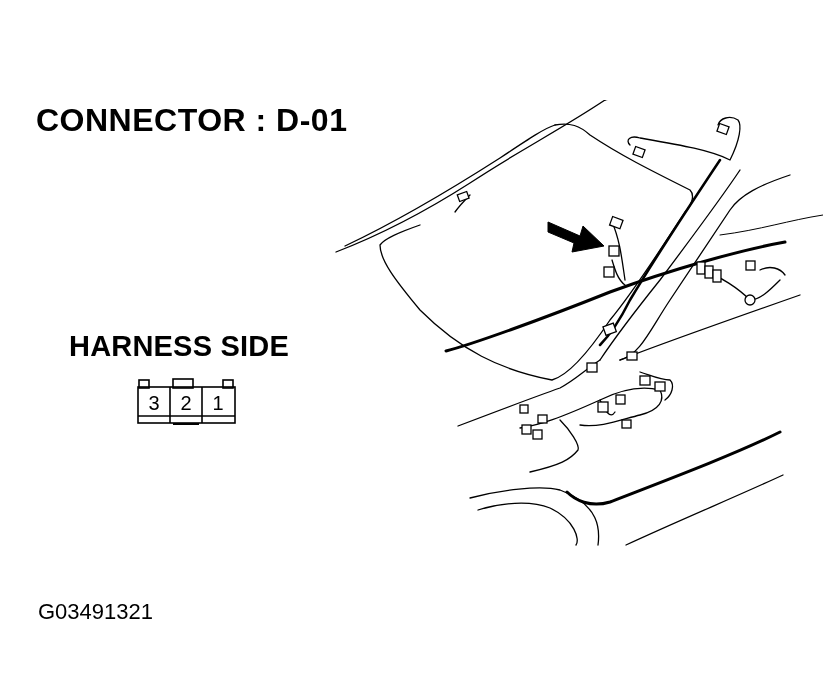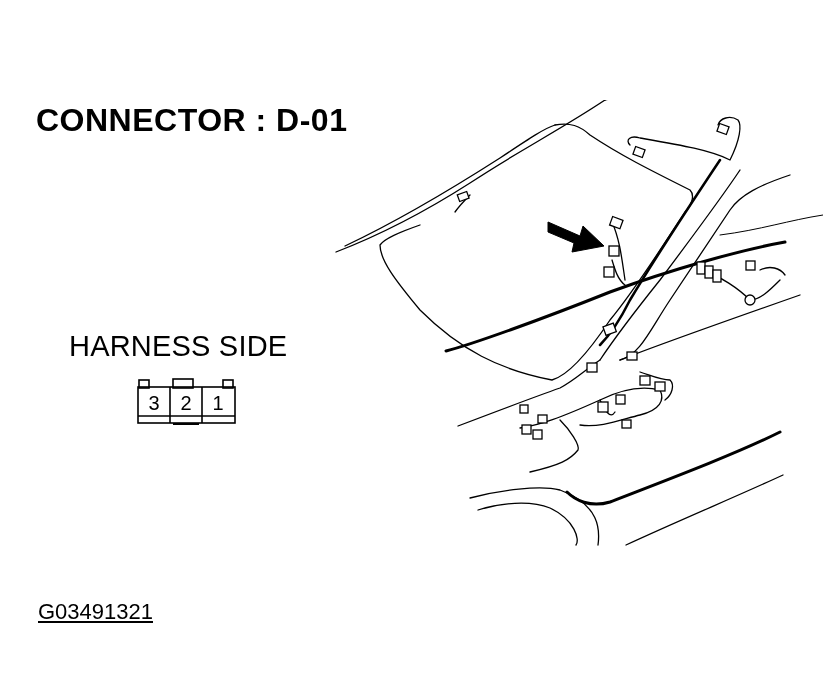--- a/index.html
+++ b/index.html
@@ -1,20 +1,20 @@
 <!DOCTYPE html>
 <html><head>
 <meta charset="utf-8">
 <style>
   html, body { margin:0; padding:0; background:#ffffff; }
   body { width:823px; height:698px; position:relative; overflow:hidden; font-family:"Liberation Sans", sans-serif; color:#000; }
   .title { position:absolute; left:36px; top:86px; font-size:32px; font-weight:bold; letter-spacing:0.5px; white-space:nowrap;margin-top:16px; }
-  .harness-label { position:absolute; left:69px; top:330px; font-size:29px; font-weight:normal; white-space:nowrap; letter-spacing:0.2px; }
+  .harness-label { position:absolute; left:69px; top:330px; font-size:29px; font-weight:bold; white-space:nowrap; letter-spacing:0.2px; }
   .connector { position:absolute; left:137px; top:378px; width:100px; height:50px; }
-  .figure-id { position:absolute; left:38px; top:599px; font-size:22px; white-space:nowrap;text-decoration:underline; }
+  .figure-id { position:absolute; left:38px; top:599px; font-size:22px; white-space:nowrap; }
   .drawing { position:absolute; left:330px; top:100px; width:493px; height:450px; }
 </style>
 </head>
 <body>
 
 <div class="title">CONNECTOR : D-01</div>
 
 <div class="harness-label">HARNESS SIDE</div>
 
 <svg class="connector" viewBox="0 0 100 50" xmlns="http://www.w3.org/2000/svg">

